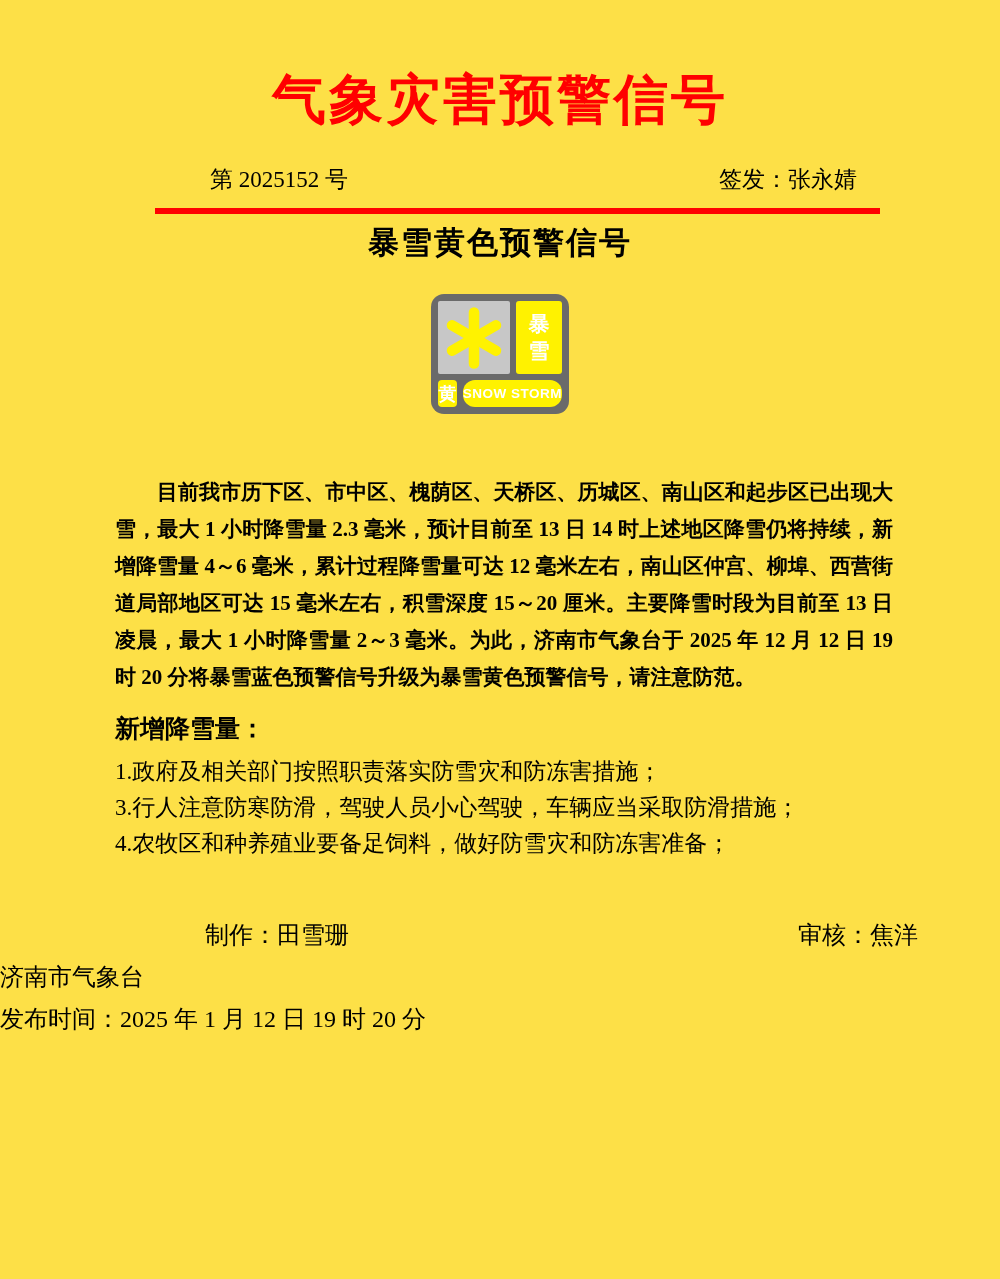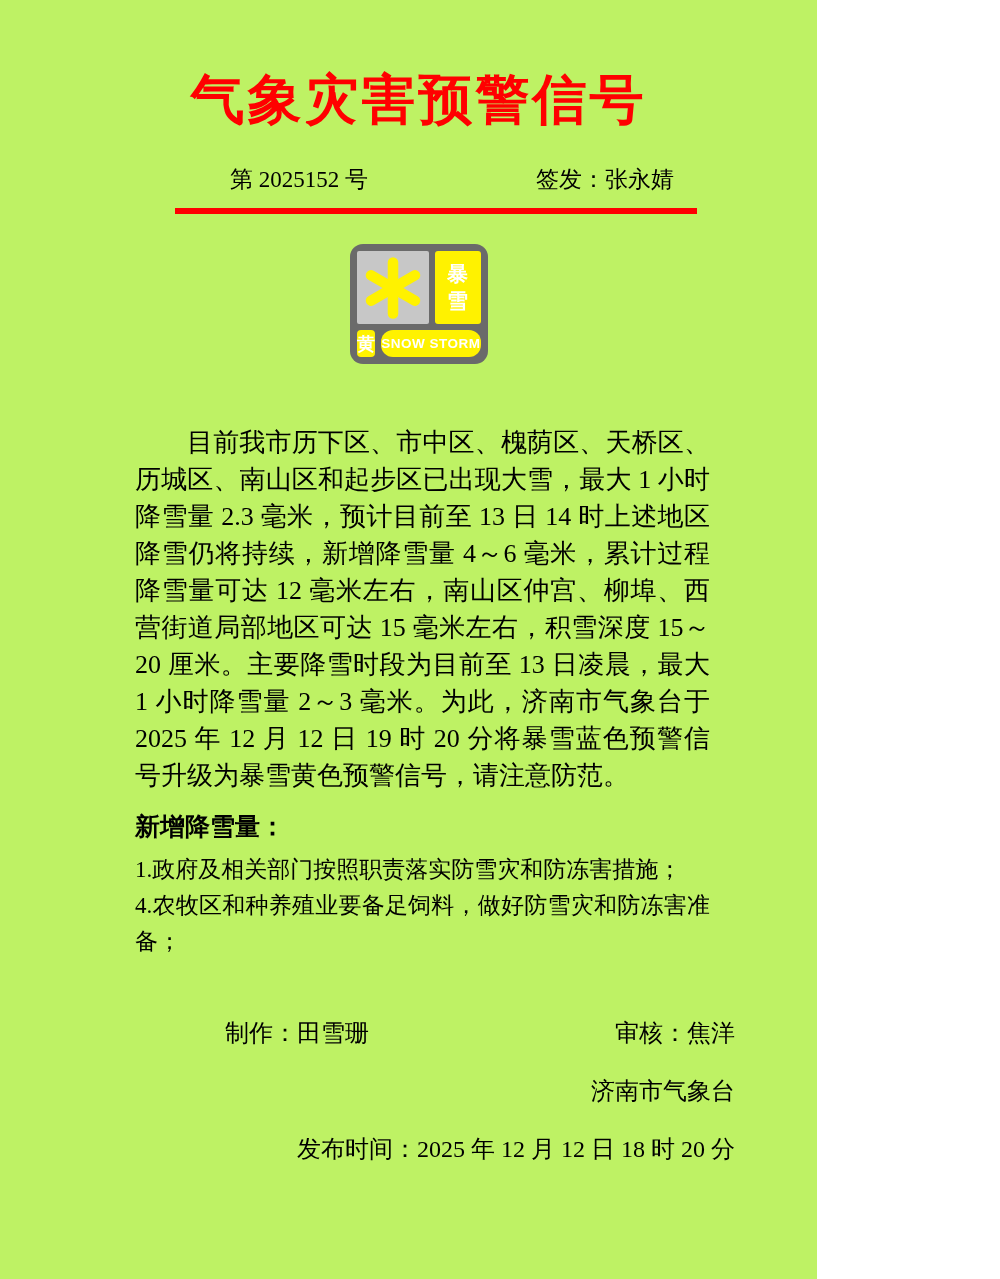--- a/index.html
+++ b/index.html
@@ -1,24 +1,23 @@
 <!DOCTYPE html>
 <html><head>
 <meta charset="utf-8">
 <style>
   html, body { margin: 0; padding: 0; background: #ffffff; }
   .page {
     position: relative;
-    width: 797px;
+    width: 1000px;
     height: 1279px;
-    background: #bef264;
+    background: #fde047;
     overflow: hidden;
     font-family: "Liberation Serif", "DejaVu Serif", serif;
     color: #000000;
-    padding-left: 20px;
   }
   .doc-title {
     margin-top: 68px;
     text-align: center;
     font-family: "Liberation Sans", "DejaVu Sans", sans-serif;
     font-weight: bold;
     font-size: 54px;
     line-height: 62px;
     letter-spacing: 3px;
     color: #ff0000;
@@ -100,24 +99,25 @@
     font-size: 13.5px;
     letter-spacing: 0.5px;
     display: flex;
     align-items: center;
     justify-content: center;
     white-space: nowrap;
   }
   
   .body-text {
     margin: 60px 107px 0 115px;
-    font-size: 26px;
+    font-size: 21px;
     line-height: 37px;
     text-align: justify;
     text-indent: 2em;
+    font-weight: bold;
   }
   .guide-title {
     margin: 16px 107px 0 115px;
     font-size: 25px;
     font-weight: bold;
     line-height: 34px;
   }
   .guide-list {
     margin: 8px 107px 0 115px;
     font-size: 23px;
@@ -125,36 +125,37 @@
     text-align: justify;
   }
   .guide-item { white-space: pre-line; }
   
   .footer { margin-top: 52px; font-size: 24px; line-height: 42px; }
   .footer-row1 {
     display: flex;
     justify-content: space-between;
     padding: 0 82px 0 205px;
   }
-  .footer-right { text-align: right; padding-right: 82px; margin-top: 16px; }
+  .footer-right { padding-right: 82px; }
 </style>
 </head>
 <body>
 
 <div class="page">
 
   <div class="doc-title">气象灾害预警信号</div>
 
   <div class="header-row">
     <span>第 2025152 号</span>
     <span>签发：张永婧</span>
   </div>
 
   <div class="red-rule"></div>
 
+  <div class="subtitle">暴雪黄色预警信号</div>
 
   <div class="warn-icon">
     <div class="warn-top">
       <div class="warn-cell-gray">
         <svg width="62" height="62" viewBox="0 0 100 100">
           <g stroke="#fff200" stroke-width="17" stroke-linecap="round" fill="none">
             <line x1="50" y1="9" x2="50" y2="91"></line>
             <line x1="14.5" y1="29.5" x2="85.5" y2="70.5"></line>
             <line x1="14.5" y1="70.5" x2="85.5" y2="29.5"></line>
           </g>
@@ -170,25 +171,26 @@
       <div class="warn-cell-en">SNOW STORM</div>
     </div>
   </div>
 
   <div class="body-text">目前我市历下区、市中区、槐荫区、天桥区、历城区、南山区和起步区已出现大雪，最大 1 小时降雪量 2.3 毫米，预计目前至 13 日 14 时上述地区降雪仍将持续，新增降雪量 4～6 毫米，累计过程降雪量可达 12 毫米左右，南山区仲宫、柳埠、西营街道局部地区可达 15 毫米左右，积雪深度 15～20 厘米。主要降雪时段为目前至 13 日凌晨，最大 1 小时降雪量 2～3 毫米。为此，济南市气象台于 2025 年 12 月 12 日 19 时 20 分将暴雪蓝色预警信号升级为暴雪黄色预警信号，请注意防范。</div>
 
   <div class="guide-title">新增降雪量：</div>
 
   <div class="guide-list">
     <div class="guide-item">1.政府及相关部门按照职责落实防雪灾和防冻害措施；</div>
+    <div class="guide-item">3.行人注意防寒防滑，驾驶人员小心驾驶，车辆应当采取防滑措施；</div>
     <div class="guide-item">4.农牧区和种养殖业要备足饲料，做好防雪灾和防冻害准备；</div>
   </div>
 
   <div class="footer">
     <div class="footer-row1">
       <span>制作：田雪珊</span>
       <span>审核：焦洋</span>
     </div>
     <div class="footer-right">济南市气象台</div>
-    <div class="footer-right">发布时间：2025 年 12 月 12 日 18 时 20 分</div>
+    <div class="footer-right">发布时间：2025 年 1 月 12 日 19 时 20 分</div>
   </div>
 
 </div>
 
 </body></html>

